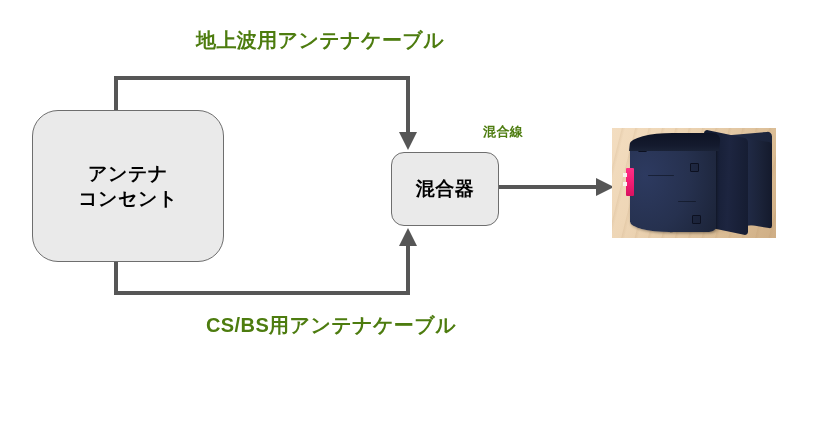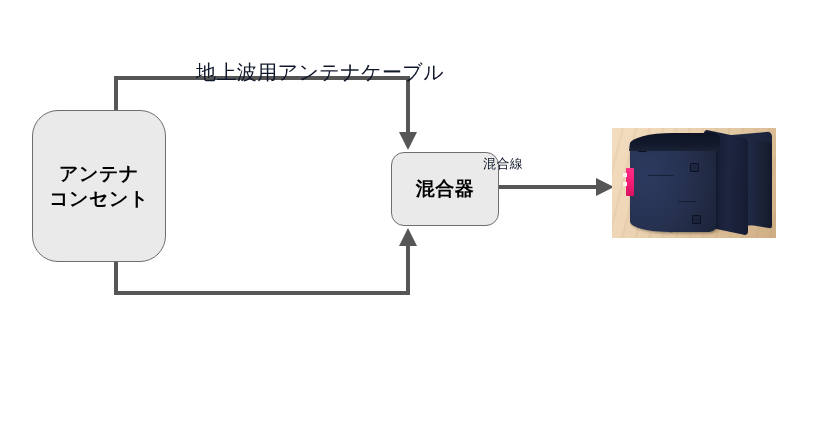--- a/index.html
+++ b/index.html
@@ -37,21 +37,21 @@
     justify-content: center;
     text-align: center;
     color: #000000;
     font-weight: bold;
     line-height: 1.32;
     z-index: 3;
   }
   #node-outlet {
     left: 32px;
     top: 110px;
-    width: 134px;
+    width: 192px;
     height: 152px;
     border-radius: 26px;
     font-size: 19px;
     letter-spacing: 0.5px;
   }
   #node-mixer {
     left: 355px;
     top: 152px;
     width: 108px;
     height: 74px;
@@ -60,25 +60,24 @@
     letter-spacing: 0.5px;
     margin-left: 36px;
   }
   .node-label {
     white-space: pre-line;
   }
 
   
   .edge-label {
     position: absolute;
-    color: #0f172a;
-    font-weight: normal;
+    color: #4d7c0f;
+    font-weight: bold;
     white-space: nowrap;
     z-index: 4;
-    margin-top: 32px;
   }
   #label-terrestrial {
     left: 196px;
     top: 27px;
     font-size: 20px;
     letter-spacing: 0.4px;
   }
   #label-csbs {
     left: 206px;
     top: 312px;
@@ -245,20 +244,21 @@
   <div class="node" id="node-outlet">
     <span class="node-label">アンテナ
 コンセント</span>
   </div>
 
   <div class="node" id="node-mixer">
     <span class="node-label">混合器</span>
   </div>
 
   <div class="edge-label" id="label-terrestrial">地上波用アンテナケーブル</div>
+  <div class="edge-label" id="label-csbs">CS/BS用アンテナケーブル</div>
   <div class="edge-label" id="label-mixed">混合線</div>
 
   <div id="photo-tv" title="青いテレビ受信機器の写真">
     <div class="photo-inner">
       <div class="wood-bg"></div>
       <div class="wood-grain"></div>
       <div class="dev-shadow"></div>
       <div class="dev-rear"></div>
       <div class="dev-rear-edge"></div>
       <div class="dev-mid"></div>

